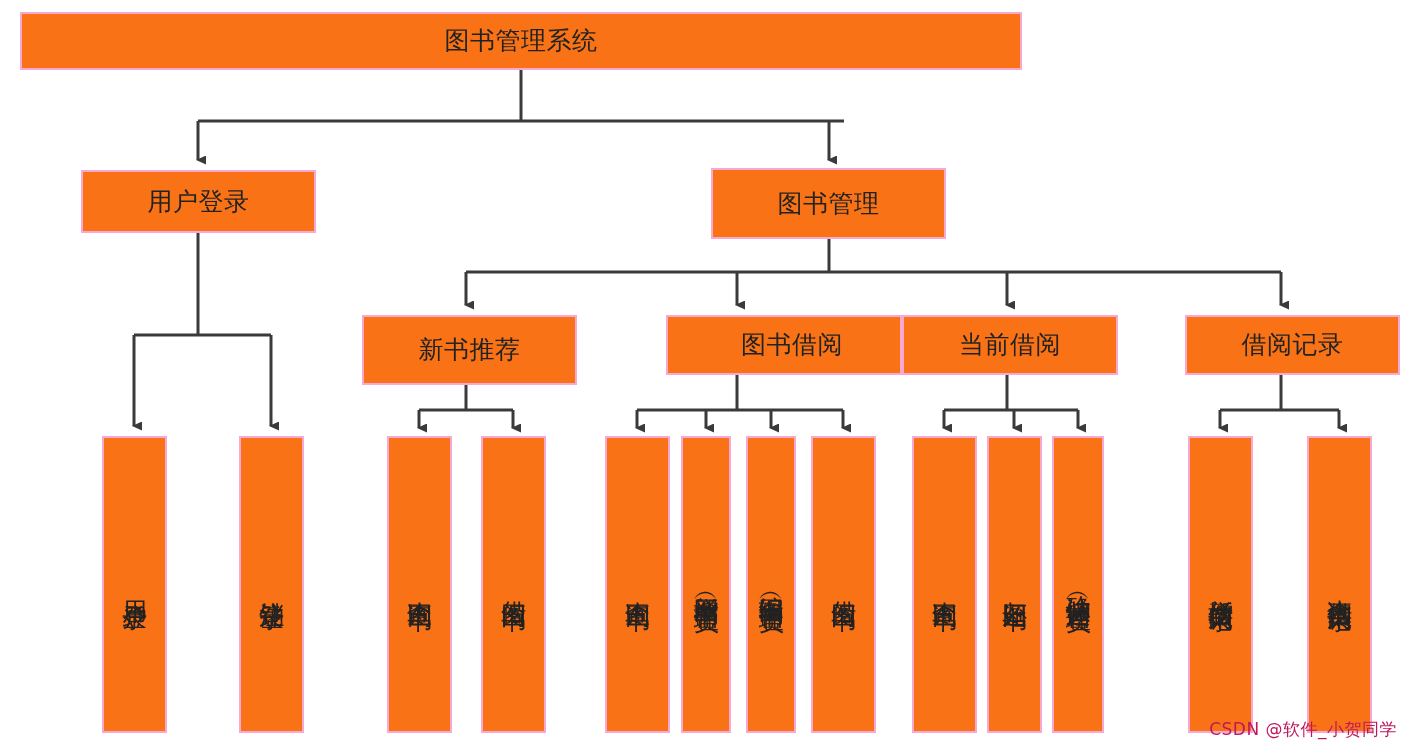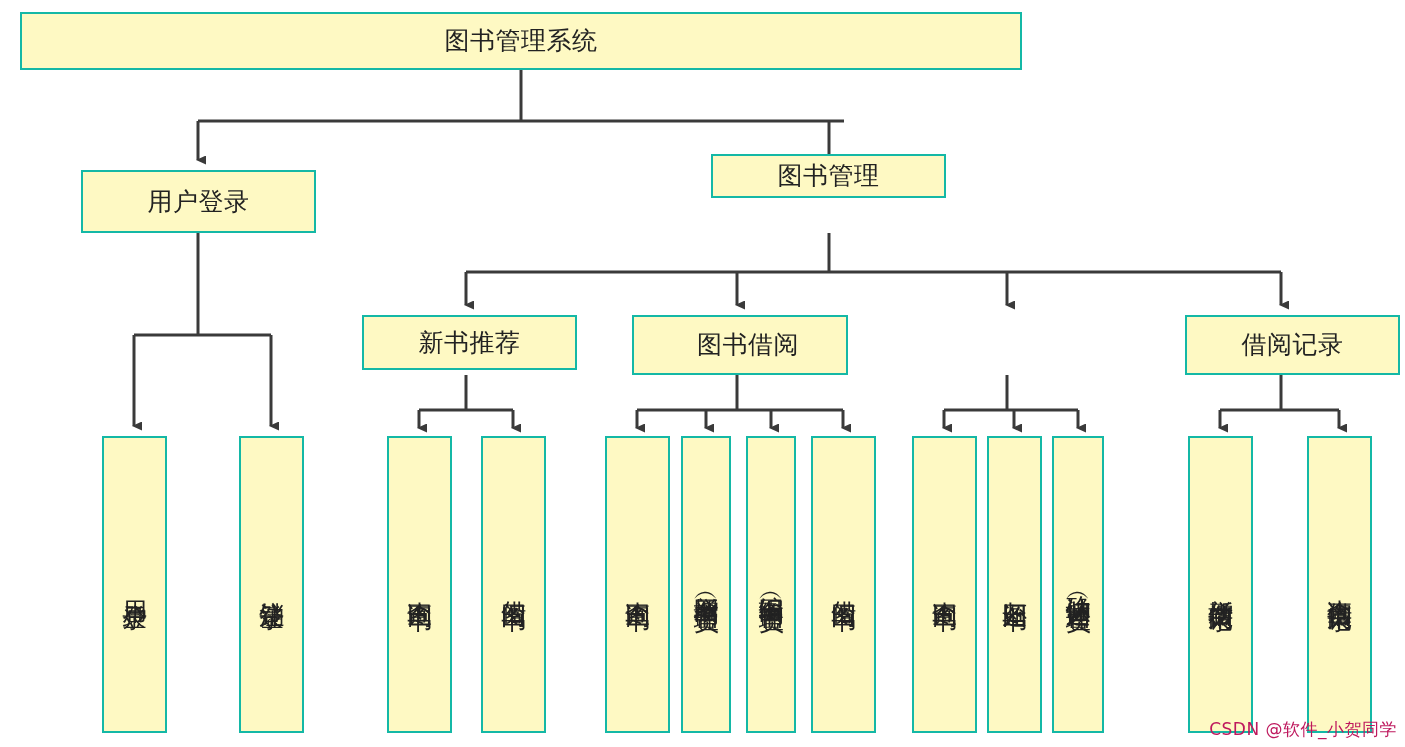--- a/index.html
+++ b/index.html
@@ -20,22 +20,22 @@
   #edges {
     position: absolute;
     left: 0;
     top: 0;
     width: 1405px;
     height: 747px;
   }
   .node {
     position: absolute;
     box-sizing: border-box;
-    border: 2px solid #14b8a6;
-    background: #fef9c3;
+    border: 2px solid #f9a8d4;
+    background: #f97316;
     display: flex;
     align-items: center;
     justify-content: center;
     color: #222222;
   }
   .node.horiz {
     font-size: 25px;
     line-height: 1.2;
     letter-spacing: 0.5px;
   }
@@ -116,29 +116,32 @@
     </g>
   </svg>
 
   <div class="node horiz" style="left: 20px; top: 12px; width: 1002px; height: 58px;">
     <span>图书管理系统</span>
   </div>
 
   <div class="node horiz" style="left: 81px; top: 170px; width: 235px; height: 63px;">
     <span>用户登录</span>
   </div>
-  <div class="node horiz" style="left: 711px; top: 154px; width: 235px; height: 44px;">
+  <div class="node horiz" style="left: 711px; top: 168px; width: 235px; height: 71px;">
     <span>图书管理</span>
   </div>
 
-  <div class="node horiz" style="left: 362px; top: 315px; width: 215px; height: 55px;">
+  <div class="node horiz" style="left: 362px; top: 315px; width: 215px; height: 70px;">
     <span>新书推荐</span>
   </div>
-  <div class="node horiz" style="left: 632px; top: 315px; width: 216px; height: 60px; padding-left: 16px;">
+  <div class="node horiz" style="left: 666px; top: 315px; width: 236px; height: 60px; padding-left: 16px;">
     <span>图书借阅</span>
+  </div>
+  <div class="node horiz" style="left: 902px; top: 315px; width: 216px; height: 60px;">
+    <span>当前借阅</span>
   </div>
   <div class="node horiz" style="left: 1172px; top: 315px; width: 215px; height: 60px; margin-left: 13px;">
     <span>借阅记录</span>
   </div>
 
   <div class="node vert" style="left: 102px; top: 436px; width: 65px; height: 297px;">
     <span class="vtext">用户登录</span>
   </div>
   <div class="node vert" style="left: 239px; top: 436px; width: 65px; height: 297px;">
     <span class="vtext">注销登录</span>

